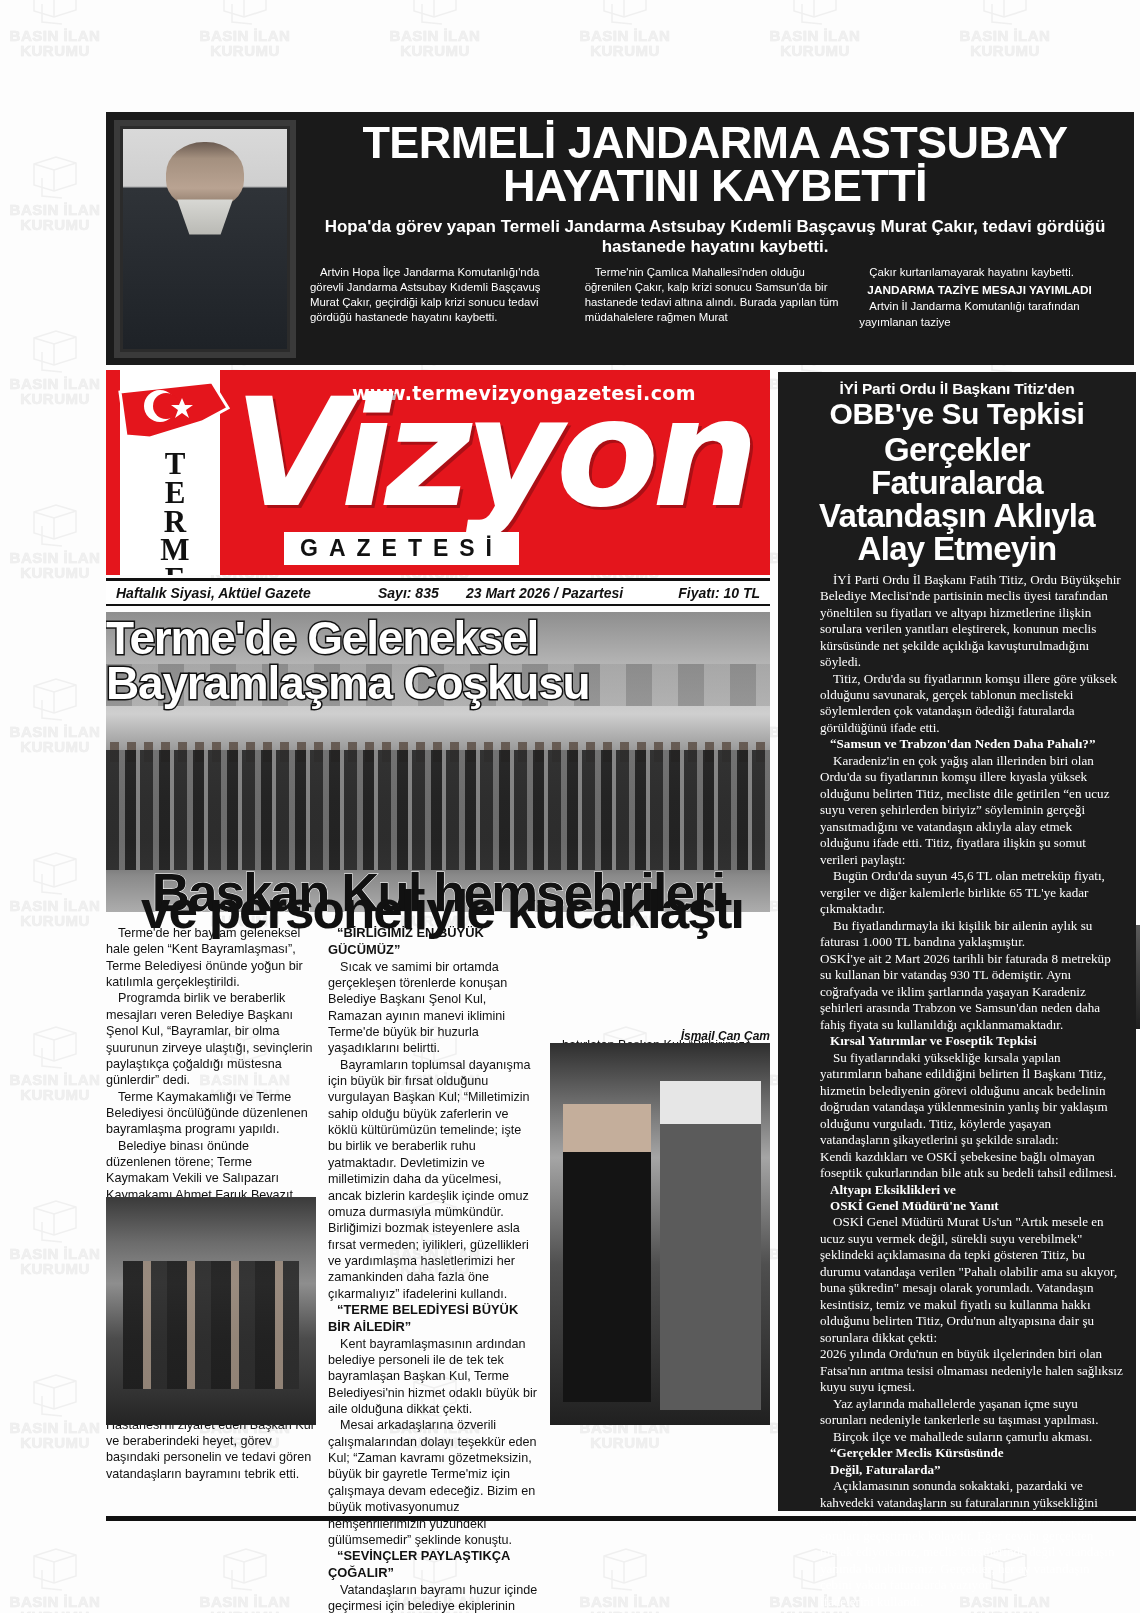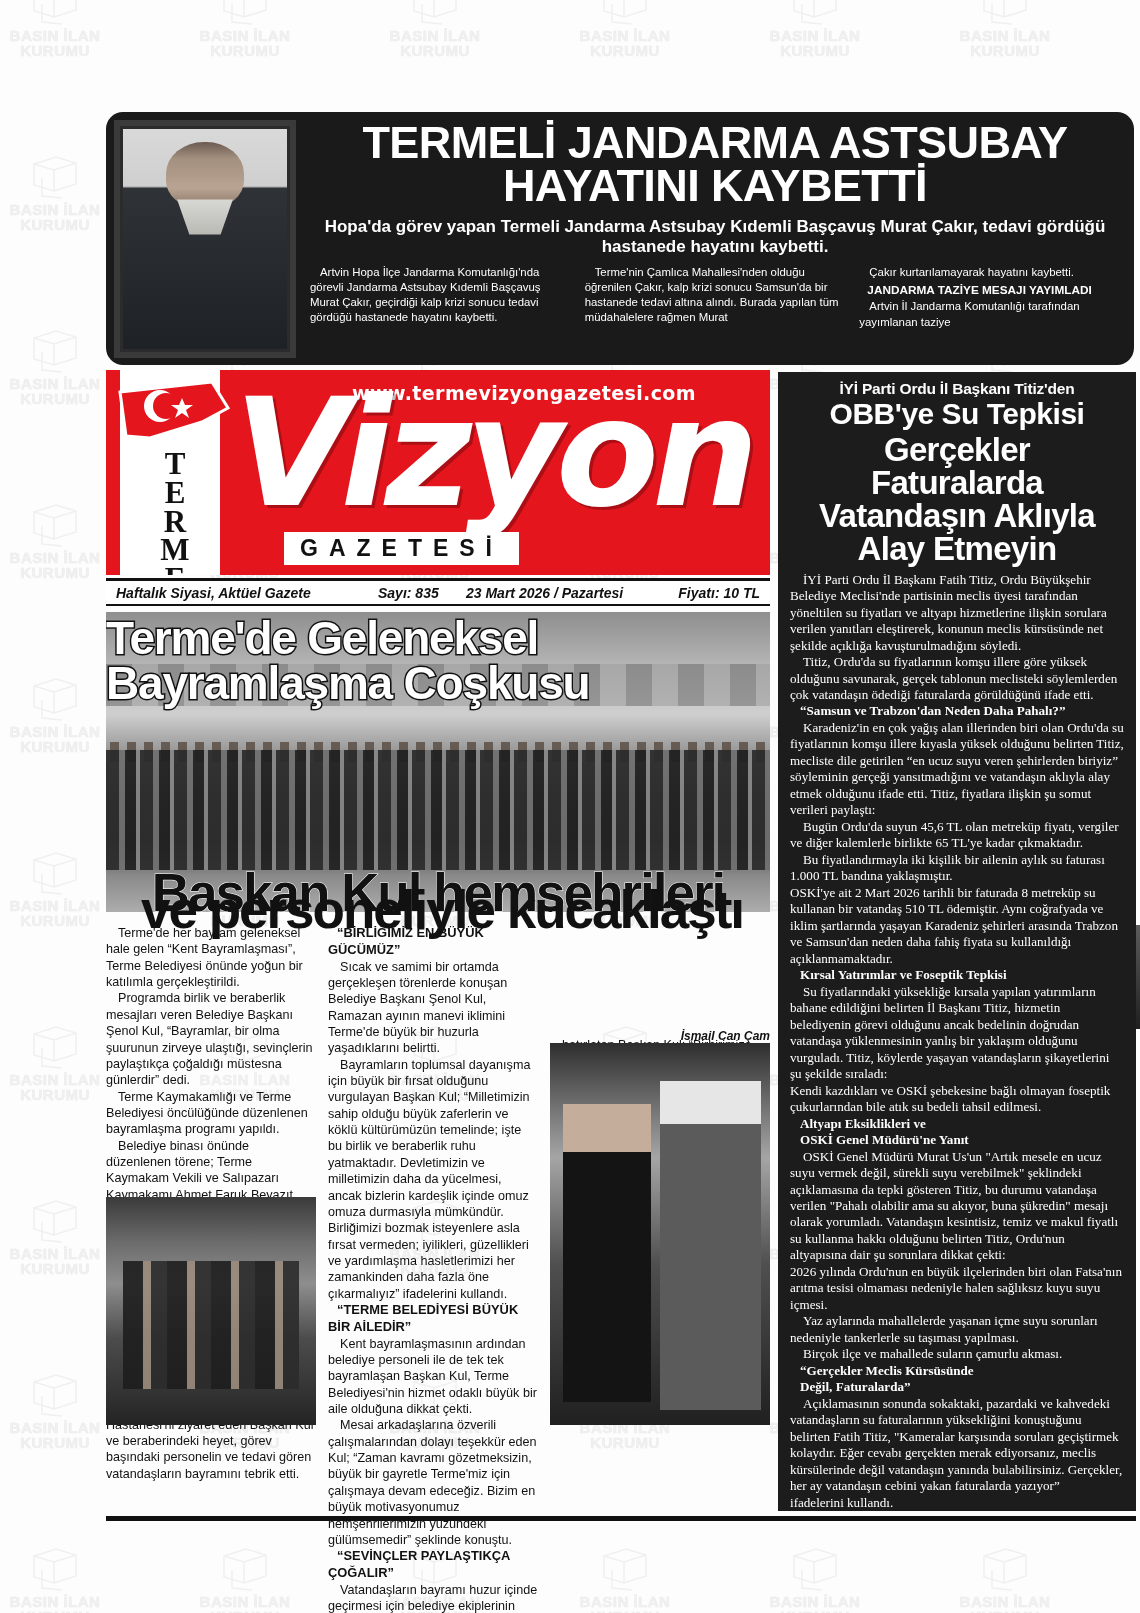--- a/index.html
+++ b/index.html
@@ -31,21 +31,21 @@
 
   
   #page{
     position:absolute; left:0; top:0; width:1140px; height:1613px; z-index:2;
   }
 
   
   #obit-box{
     position:absolute; left:106px; top:112px; width:1028px; height:253px;
     background:#1a1a1a; color:#ffffff; padding:8px 10px 6px 8px;
-    display:flex; gap:10px;border-radius:17px;
+    display:flex; gap:10px;
   }
   #obit-photo-frame{
     width:182px; height:238px; flex:0 0 182px;
     border:6px solid #3a3a3a; background:#2b2b2b; padding:3px;
   }
   #obit-photo{
     width:100%; height:100%;
     background:
       radial-gradient(ellipse 38% 26% at 50% 22%, #b9a89c 0%, #8d7b70 55%, transparent 60%),
       linear-gradient(180deg,#d9d9d9 0%, #cfcfcf 26%, #2f3338 27%, #1e2227 100%);
@@ -150,21 +150,21 @@
     font-weight:bold; font-size:30px; text-align:center; line-height:1.02;
     letter-spacing:-.5px; margin-top:1px;
   }
   #rc-head2{
     font-weight:bold; font-size:33px; text-align:center; line-height:1.0;
     letter-spacing:-.7px; margin-top:3px;
   }
   #rc-head2 span{ display:block; }
   #rc-body{
     font-family:"Liberation Serif", serif;
-    font-size:13.1px; line-height:1.26; margin-top:7px; text-align:left;
+    font-size:13.1px; line-height:1.26; margin-top:7px; text-align:left;margin-left:30px;
   }
   #rc-body p{ text-indent:13px; margin:0; }
   #rc-body p.noind{ text-indent:0; }
   #rc-body p.sub{ font-weight:bold; text-indent:10px; }
 
   
   #main-hero{
     position:absolute; left:106px; top:612px; width:664px; height:300px;
     overflow:hidden;
     background:linear-gradient(180deg,#8e8e8e 0%,#b6b6b6 18%,#cfcfcf 34%,#9a9a9a 46%,#5c5c5c 62%,#4a4a4a 76%,#8a8a8a 88%,#adadad 100%);
@@ -1017,21 +1017,21 @@
       <span>Vatandaşın Aklıyla</span>
       <span>Alay Etmeyin</span>
     </div>
     <div id="rc-body">
       <p>İYİ Parti Ordu İl Başkanı Fatih Titiz, Ordu Büyükşehir Belediye Meclisi'nde partisinin meclis üyesi tarafından yöneltilen su fiyatları ve altyapı hizmetlerine ilişkin sorulara verilen yanıtları eleştirerek, konunun meclis kürsüsünde net şekilde açıklığa kavuşturulmadığını söyledi.</p>
       <p>Titiz, Ordu'da su fiyatlarının komşu illere göre yüksek olduğunu savunarak, gerçek tablonun meclisteki söylemlerden çok vatandaşın ödediği faturalarda görüldüğünü ifade etti.</p>
       <p class="sub">“Samsun ve Trabzon'dan Neden Daha Pahalı?”</p>
       <p>Karadeniz'in en çok yağış alan illerinden biri olan Ordu'da su fiyatlarının komşu illere kıyasla yüksek olduğunu belirten Titiz, mecliste dile getirilen “en ucuz suyu veren şehirlerden biriyiz” söyleminin gerçeği yansıtmadığını ve vatandaşın aklıyla alay etmek olduğunu ifade etti. Titiz, fiyatlara ilişkin şu somut verileri paylaştı:</p>
       <p>Bugün Ordu'da suyun 45,6 TL olan metreküp fiyatı, vergiler ve diğer kalemlerle birlikte 65 TL'ye kadar çıkmaktadır.</p>
       <p>Bu fiyatlandırmayla iki kişilik bir ailenin aylık su faturası 1.000 TL bandına yaklaşmıştır.</p>
-      <p class="noind">OSKİ'ye ait 2 Mart 2026 tarihli bir faturada 8 metreküp su kullanan bir vatandaş 510 TL ödemiştir. Aynı coğrafyada ve iklim şartlarında yaşayan Karadeniz şehirleri arasında Trabzon ve Samsun'dan neden daha fahiş fiyata su kullanıldığı açıklanmamaktadır.</p>
+      <p class="noind">OSKİ'ye ait 2 Mart 2026 tarihli bir faturada 8 metreküp su kullanan bir vatandaş 930 TL ödemiştir. Aynı coğrafyada ve iklim şartlarında yaşayan Karadeniz şehirleri arasında Trabzon ve Samsun'dan neden daha fahiş fiyata su kullanıldığı açıklanmamaktadır.</p>
       <p class="sub">Kırsal Yatırımlar ve Foseptik Tepkisi</p>
       <p>Su fiyatlarındaki yüksekliğe kırsala yapılan yatırımların bahane edildiğini belirten İl Başkanı Titiz, hizmetin belediyenin görevi olduğunu ancak bedelinin doğrudan vatandaşa yüklenmesinin yanlış bir yaklaşım olduğunu vurguladı. Titiz, köylerde yaşayan vatandaşların şikayetlerini şu şekilde sıraladı:</p>
       <p class="noind">Kendi kazdıkları ve OSKİ şebekesine bağlı olmayan foseptik çukurlarından bile atık su bedeli tahsil edilmesi.</p>
       <p class="sub">Altyapı Eksiklikleri ve</p>
       <p class="sub">OSKİ Genel Müdürü'ne Yanıt</p>
       <p>OSKİ Genel Müdürü Murat Us'un "Artık mesele en ucuz suyu vermek değil, sürekli suyu verebilmek" şeklindeki açıklamasına da tepki gösteren Titiz, bu durumu vatandaşa verilen "Pahalı olabilir ama su akıyor, buna şükredin" mesajı olarak yorumladı. Vatandaşın kesintisiz, temiz ve makul fiyatlı su kullanma hakkı olduğunu belirten Titiz, Ordu'nun altyapısına dair şu sorunlara dikkat çekti:</p>
       <p class="noind">2026 yılında Ordu'nun en büyük ilçelerinden biri olan Fatsa'nın arıtma tesisi olmaması nedeniyle halen sağlıksız kuyu suyu içmesi.</p>
       <p>Yaz aylarında mahallelerde yaşanan içme suyu sorunları nedeniyle tankerlerle su taşıması yapılması.</p>
       <p>Birçok ilçe ve mahallede suların çamurlu akması.</p>
       <p class="sub">“Gerçekler Meclis Kürsüsünde</p>

